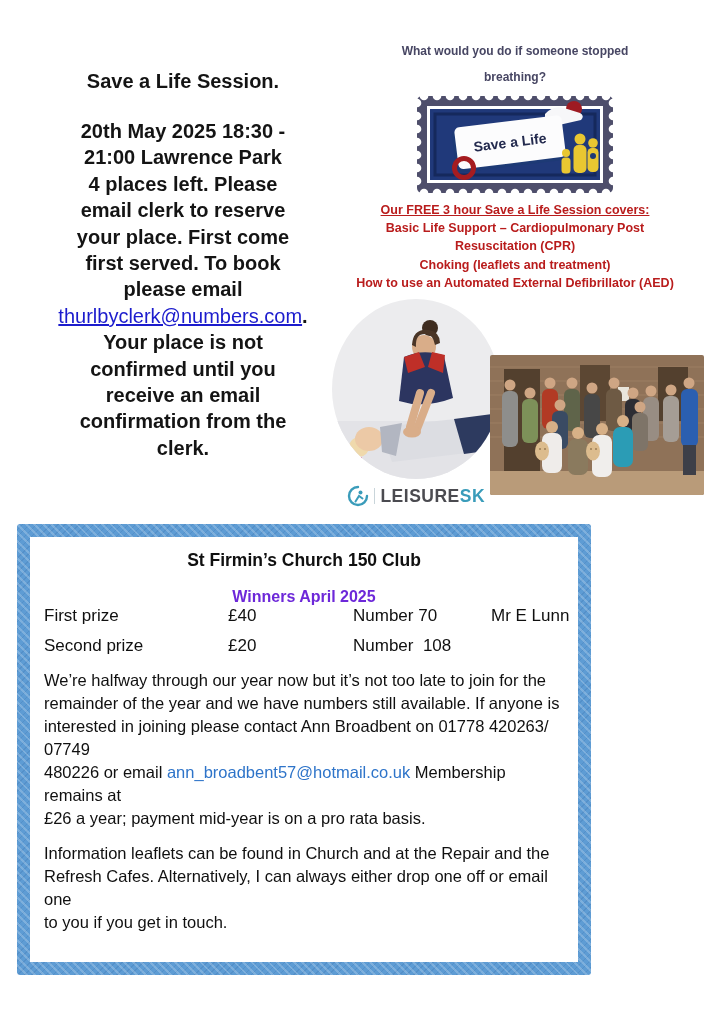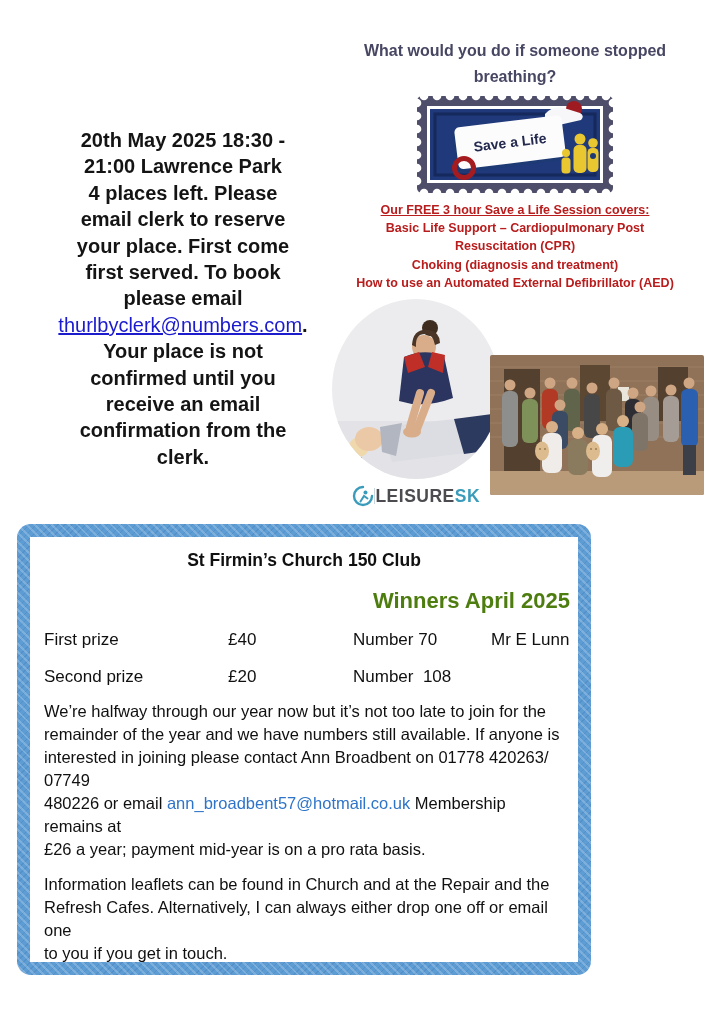--- a/index.html
+++ b/index.html
@@ -3,74 +3,75 @@
 <meta charset="utf-8">
 <style>
   html,body{margin:0;padding:0;background:#ffffff;}
   .page{position:relative;width:720px;height:1024px;background:#ffffff;overflow:hidden;
         font-family:"Liberation Sans",sans-serif;color:#111;}
 
   
   .left-col{position:absolute;left:35px;top:0;width:296px;height:480px;}
   .left-heading{position:absolute;top:70px;left:0;width:100%;text-align:center;
                 font-size:20px;font-weight:bold;color:#141414;}
-  .left-body{position:absolute;top:127px;left:0;width:100%;text-align:center;
+  .left-body{position:absolute;top:118px;left:0;width:100%;text-align:center;
              font-size:20px;font-weight:bold;line-height:26.4px;color:#141414;
              white-space:pre-line;}
   .link-blue{color:#1c1ccd;text-decoration:underline;font-weight:400;cursor:pointer;}
 
   
   .right-heading{position:absolute;left:340px;top:38px;width:350px;text-align:center;
-                 font-size:16px;font-weight:bold;line-height:26px;color:#474663;
+                 font-size:12px;font-weight:bold;line-height:26px;color:#474663;
                  white-space:pre-line;}
   .stamp{position:absolute;left:417px;top:96px;}
   .covers{position:absolute;left:330px;top:201px;width:370px;text-align:center;
           color:#b91c1c;font-weight:bold;font-size:12.5px;line-height:18.2px;}
   .covers-title{text-decoration:underline;}
   .covers-items{white-space:pre-line;}
 
   .circle-photo{position:absolute;left:332px;top:299px;z-index:1;}
   .group-photo{position:absolute;left:490px;top:355px;z-index:2;border-radius:2px;}
   .leisure-logo{position:absolute;left:332px;top:483px;width:168px;height:26px;
-                display:flex;align-items:center;justify-content:center;z-index:3;}
+                display:flex;align-items:center;justify-content:center;gap:5px;z-index:3;}
   .leisure-text{font-size:17.5px;font-weight:bold;letter-spacing:0.5px;color:#4b4b50;}
   .leisure-sk{color:#3a9cba;}
   .logo-divider{width:1.5px;height:16px;background:#c9d5da;}
 
   
   .club-box{position:absolute;left:17px;top:524px;width:574px;height:451px;
-            background-color:#5e9cd4;border-radius:14px;
+            background-color:#5e9cd4;border-radius:3px;
             background-image:
               repeating-linear-gradient(45deg, rgba(255,255,255,0.20) 0 2px, rgba(255,255,255,0) 2px 6px),
               repeating-linear-gradient(-45deg, rgba(40,90,150,0.18) 0 1px, rgba(40,90,150,0) 1px 5px);}
   .club-inner{position:absolute;left:13px;top:13px;right:13px;bottom:13px;background:#ffffff;
               padding:0 8px;overflow:hidden;}
   .club-title{text-align:center;font-size:17.5px;font-weight:bold;margin-top:13px;color:#101010;}
-  .club-subtitle{text-align:right;font-size:22px;font-weight:bold;margin-top:17px;color:#4d7c0f;}
+  .club-subtitle{text-align:center;font-size:16px;font-weight:bold;margin-top:17px;color:#6d28d9;}
   .winners-row{display:grid;grid-template-columns:184px 125px 138px auto;
                font-size:17px;padding-left:6px;color:#101010;}
-  .winners-row.first{margin-top:16px;}
-  .winners-row.second{margin-top:17px;}
+  .winners-row.first{}
+  .winners-row.second{margin-top:10px;}
   .ws-pre{white-space:pre-wrap;}
   .club-para{font-size:16.5px;line-height:23px;padding-left:6px;padding-right:2px;
              white-space:pre-line;color:#101010;}
   .club-para.p1{margin-top:17px;}
   .club-para.p2{margin-top:13px;}
   .club-para.p3{margin-top:12px;}
   .email-link{color:#2e74c9;text-decoration:none;cursor:pointer;}
 
   .footer{position:absolute;left:0;right:0;top:984px;text-align:center;
           font-size:14px;color:#1a1a1a;}
 </style>
 </head>
 <body>
 
 <div class="page">
 
   <div class="left-col">
+    <div class="left-heading">Save a Life Session.</div>
     <div class="left-body"><span>20th May 2025 18:30 -
 21:00 Lawrence Park
 4 places left. Please
 email clerk to reserve
 your place. First come
 first served. To book
 please email
 </span><a class="link-blue">thurlbyclerk@numbers.com</a><span>.
 Your place is not
 confirmed until you
@@ -149,21 +150,21 @@
         <rect x="144.5" y="61.5" width="9" height="16" rx="3.5"></rect>
     </g>
     <circle cx="176" cy="60" r="3" fill="#1d3a75"></circle>
     <circle cx="47" cy="72" r="9.5" fill="none" stroke="#a51c20" stroke-width="5"></circle>
   </svg>
 
   <div class="covers">
     <div class="covers-title">Our FREE 3 hour Save a Life Session covers:</div>
     <div class="covers-items">Basic Life Support – Cardiopulmonary Post
 Resuscitation (CPR)
-Choking (diagnosis and treatment)
+Choking (leaflets and treatment)
 How to use an Automated External Defibrillator (AED)</div>
   </div>
 
   <svg class="circle-photo" width="168" height="180" viewBox="0 0 168 180">
     <defs>
         <clipPath id="cp-circle">
           <ellipse cx="84" cy="90" rx="84" ry="90"></ellipse>
         </clipPath>
       </defs>
     <g clip-path="url(#cp-circle)">

